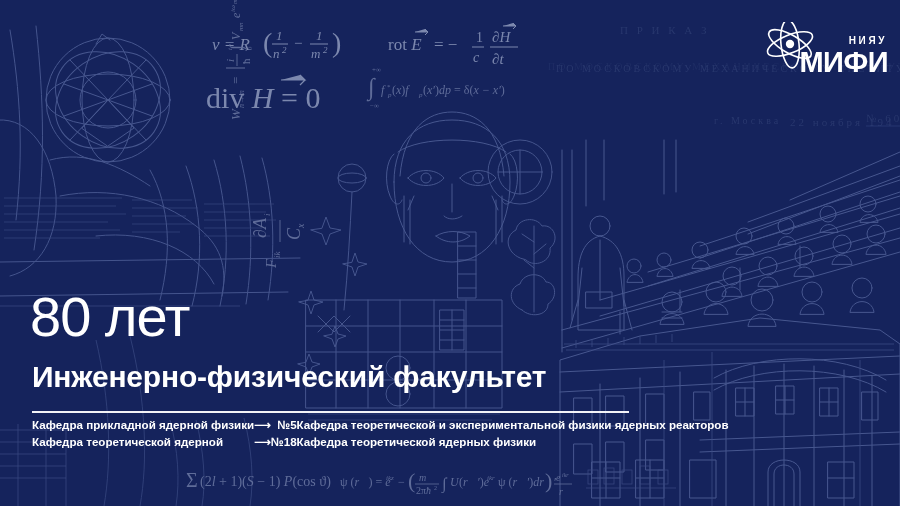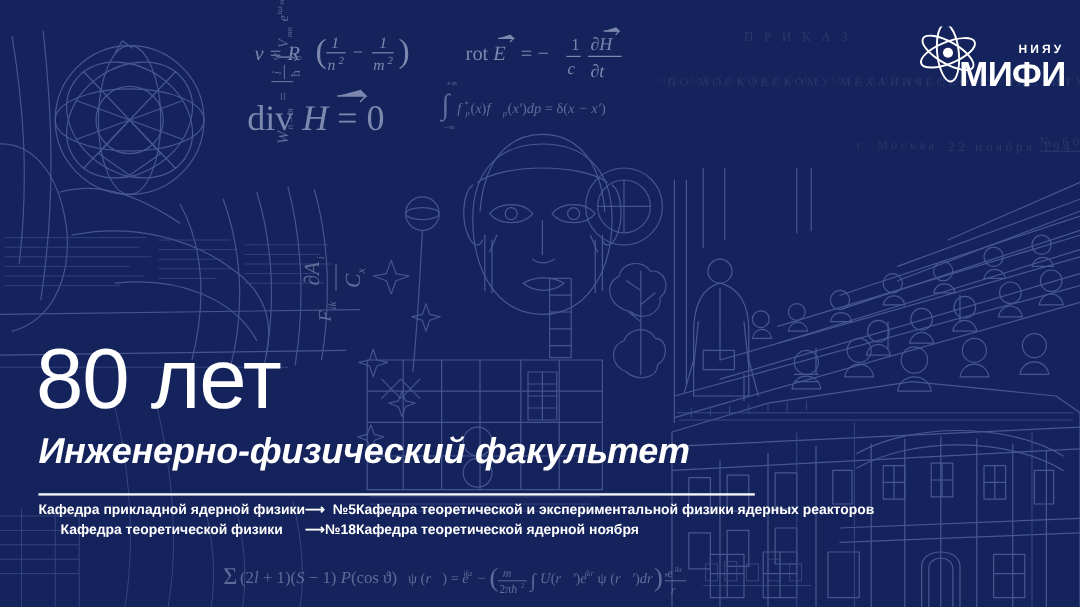--- a/index.html
+++ b/index.html
@@ -16,42 +16,42 @@
   .ln{fill:none;stroke:#4a5a92;stroke-width:1;stroke-linejoin:round;stroke-linecap:round;}
   .lnf{fill:none;stroke:#3c4c85;stroke-width:0.8;}
   .formula{fill:#7c88ae;font-family:"Liberation Serif", serif;}
   .formula-s{fill:#5f6c99;font-family:"Liberation Serif", serif;}
   .doc{fill:#2b3a70;font-family:"Liberation Serif", serif;letter-spacing:3px;}
 
   
   #fg{position:absolute;inset:0;}
   .title-80{
     position:absolute;left:30px;top:274px;
-    font-size:71px;line-height:86px;font-weight:300;
+    font-size:56px;line-height:86px;font-weight:300;
     color:#ffffff;letter-spacing:-1px;white-space:nowrap;
   }
   .subtitle{
     position:absolute;left:32px;top:358px;
     font-size:30px;line-height:38px;font-weight:700;
-    color:#ffffff;letter-spacing:-0.2px;white-space:nowrap;font-style:italic;
+    color:#ffffff;letter-spacing:-0.2px;white-space:nowrap;
   }
   .divider{
     position:absolute;left:32px;top:411px;width:597px;height:2px;
     background:#ffffff;opacity:.95;
   }
   .dept-table{
     position:absolute;left:32px;top:417px;
     border-collapse:collapse;
   }
   .dept-table td{
     padding:0 0 2px 0;
     font-size:11.6px;line-height:15px;font-weight:700;
     color:#ffffff;white-space:nowrap;vertical-align:baseline;
   }
-  .c-old{padding-right:10px;text-align:center;}
+  .c-old{padding-right:10px;}
   .c-arrow{text-align:right;padding-right:7px;font-weight:400;font-size:13px;}
   .c-num{text-align:right;padding-right:9px;}
   .c-new{}
 
   
   #logo{position:absolute;left:762px;top:22px;width:126px;height:56px;}
   .lg-txt{fill:#ffffff;font-family:"Liberation Sans", sans-serif;}
 </style>
 </head>
 <body>
@@ -437,22 +437,22 @@
 
     <table class="dept-table">
       <tbody>
         <tr>
           <td class="c-old">Кафедра прикладной ядерной физики</td>
           <td class="c-arrow">⟶</td>
           <td class="c-num">№5</td>
           <td class="c-new">Кафедра теоретической и экспериментальной физики ядерных реакторов</td>
         </tr>
         <tr>
-          <td class="c-old">Кафедра теоретической физики</td>
+          <td class="c-old">Кафедра теоретической ядерной</td>
           <td class="c-arrow">⟶</td>
           <td class="c-num">№18</td>
-          <td class="c-new">Кафедра теоретической ядерной ноября</td>
+          <td class="c-new">Кафедра теоретической ядерных физики</td>
         </tr>
       </tbody>
     </table>
 
   </div>
 </div>
 
 </body></html>

